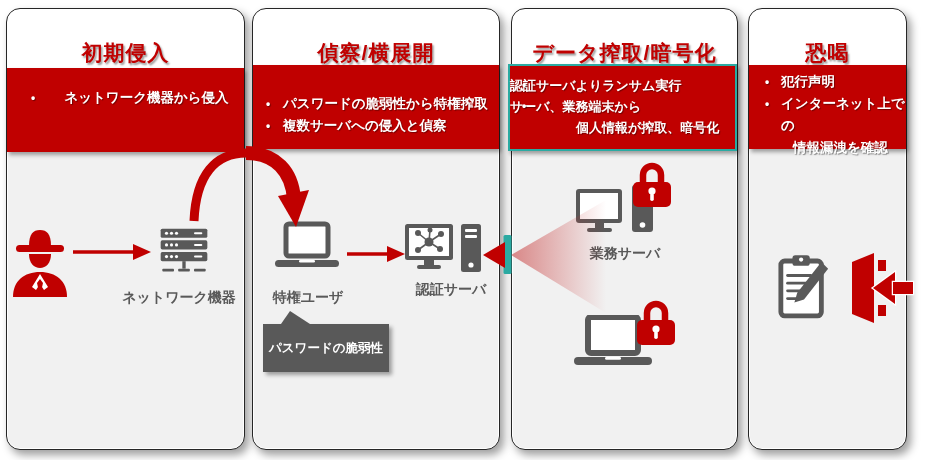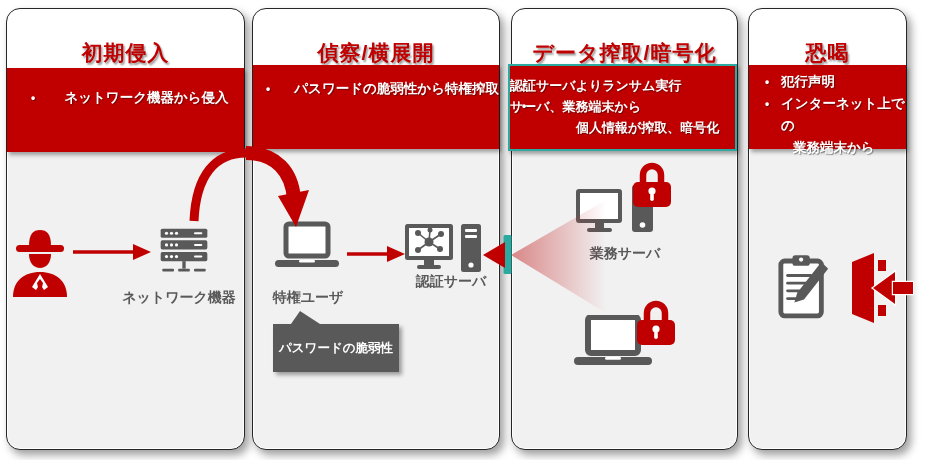--- a/index.html
+++ b/index.html
@@ -15,41 +15,41 @@
   #p2{left:252px;width:248px}
   #p3{left:511px;width:227px}
   #p4{left:748px;width:159px}
   .body{position:absolute;left:1px;right:1px;top:139px;bottom:1px;background:var(--panel-body);
     border-radius:0 0 12px 12px;}
   .title{position:absolute;top:13px;left:0;right:0;text-align:center;font-size:21px;font-weight:bold;
     color:var(--accent-red);text-shadow:1.5px 2px 2px #9a9a9a;z-index:2;letter-spacing:1px;}
   .band{position:absolute;left:0;right:0;top:56px;height:84px;background:var(--band-red);
     box-shadow:2px 3px 4px rgba(0,0,0,.35);z-index:2;box-sizing:border-box;color:#fff;font-weight:bold;}
   #p1 .band{top:59px;padding-top:19px;text-align:center;}
-  #p2 .band{padding-top:13px;text-align:right;}
+  #p2 .band{padding-top:28px;}
   #p3 .band{left:-4px;top:55px;height:87px;border:2px solid var(--teal);padding-top:9px;}
   #p4 .band{padding-top:6px;}
   .band ul{list-style:none;margin:0;padding:0;}
   .band li{position:relative;font-size:13.5px;line-height:22px;text-shadow:1px 1px 1px rgba(0,0,0,.4);}
   #p1 li{padding-left:42px}  #p1 li::before{left:24px}
   #p2 li{padding-left:30px}  #p2 li::before{left:13px}
   #p3 li{font-size:13px;line-height:21px;} #p3 li::before{left:12px}
   #p3 li.cont{padding-left:66px}
   #p4 li{padding-left:32px}  #p4 li::before{left:16px}
   #p4 li.cont{padding-left:44px}
   .band li::before{content:"\2022";position:absolute;top:0;font-size:12px;}
   .band li.cont::before{content:none;}
   .icon{position:absolute;z-index:3;}
   .fR{fill:var(--accent-red)} .fG{fill:var(--icon-gray)} .fW{fill:#fff}
   .sR{stroke:var(--accent-red)} .sG{stroke:var(--icon-gray)}
   .dev-label{position:absolute;z-index:3;font-size:14px;font-weight:600;color:var(--text-gray);
     text-align:center;white-space:nowrap;}
   .callout{position:absolute;left:10px;top:315px;width:126px;height:48px;background:var(--callout-gray);
     color:#fff;font-size:12.5px;font-weight:bold;display:flex;align-items:center;justify-content:center;
-    z-index:4;box-shadow:3px 3px 4px rgba(0,0,0,.35);white-space:nowrap;margin-left:10px;}
+    z-index:4;box-shadow:3px 3px 4px rgba(0,0,0,.35);white-space:nowrap;}
   .callout::before{content:"";position:absolute;top:-13px;left:18px;width:0;height:0;
     border-left:9px solid transparent;border-right:20px solid transparent;
     border-bottom:13px solid var(--callout-gray);}
   .overlay{position:absolute;left:0;top:0;z-index:6;pointer-events:none;}
 </style>
 </head>
 <body>
 
 <div class="canvas">
 
@@ -96,20 +96,21 @@
     </svg>
     <div class="dev-label" style="left:104px;top:280px;width:136px">ネットワーク機器</div>
   </section>
 
   <section class="panel" id="p2">
     <h2 class="title">偵察/横展開</h2>
     <div class="body"></div>
     <div class="band">
       <ul>
         <li>パスワードの脆弱性から特権搾取</li>
+        <li>複数サーバへの侵入と偵察</li>
       </ul>
     </div>
     <svg class="icon" style="left:20px;top:212px" width="68" height="54" viewBox="0 0 68 54">
       <rect x="13" y="3" width="42" height="32" rx="3" fill="#fff" class="sG" stroke-width="5"></rect>
       <rect class="fG" x="2" y="39" width="64" height="7" rx="3.5"></rect>
       <rect class="fW" x="26" y="39" width="16" height="2.6" rx="1.3"></rect>
     </svg>
     <div class="dev-label" style="left:2px;top:280px;width:106px">特権ユーザ</div>
     <svg class="icon" style="left:92px;top:233px" width="62" height="24" viewBox="0 0 62 24">
       <line class="sR" x1="2" y1="12" x2="44" y2="12" stroke-width="3.6"></line>
@@ -131,21 +132,21 @@
         <circle class="fG" cx="13" cy="28" r="3"></circle>
       <circle class="fG" cx="35" cy="27" r="3"></circle>
         <circle class="fG" cx="25" cy="8" r="2.5"></circle>
       <rect class="fG" x="19" y="38" width="10" height="5"></rect>
       <rect class="fG" x="12" y="43" width="24" height="4" rx="2"></rect>
       <rect class="fG" x="56" y="2" width="20" height="48" rx="2.5"></rect>
       <rect class="fW" x="60" y="7" width="12" height="3" rx="1"></rect>
       <rect class="fW" x="60" y="13" width="12" height="3" rx="1"></rect>
       <circle class="fW" cx="66" cy="43" r="2.6"></circle>
     </svg>
-    <div class="dev-label" style="left:148px;top:264px;width:100px">認証サーバ</div>
+    <div class="dev-label" style="left:148px;top:272px;width:100px">認証サーバ</div>
     <div class="callout">パスワードの脆弱性</div>
   </section>
 
   <section class="panel" id="p3">
     <h2 class="title">データ搾取/暗号化</h2>
     <div class="body"></div>
     <div class="band">
       <ul>
         <li>認証サーバよりランサム実行</li>
         <li>サーバ、業務端末から</li>
@@ -180,21 +181,21 @@
     </svg>
   </section>
 
   <section class="panel" id="p4">
     <h2 class="title">恐喝</h2>
     <div class="body"></div>
     <div class="band">
       <ul>
         <li>犯行声明</li>
         <li>インターネット上での</li>
-        <li class="cont">業務端末から</li>
+        <li class="cont">情報漏洩を確認</li>
       </ul>
     </div>
     <svg class="icon" style="left:28px;top:245px" width="54" height="66" viewBox="0 0 56 68">
       <rect x="4" y="7" width="42" height="57" rx="4" fill="#fff" class="sG" stroke-width="5"></rect>
       <rect class="fG" x="16" y="1" width="18" height="11" rx="3"></rect>
       <circle class="fW" cx="25" cy="5.5" r="2.2"></circle>
       <g class="sG" stroke-width="3" stroke-linecap="round">
         <line x1="11" y1="22" x2="35" y2="22"></line>
           <line x1="11" y1="30" x2="31" y2="30"></line>
         <line x1="11" y1="38" x2="27" y2="38"></line>

